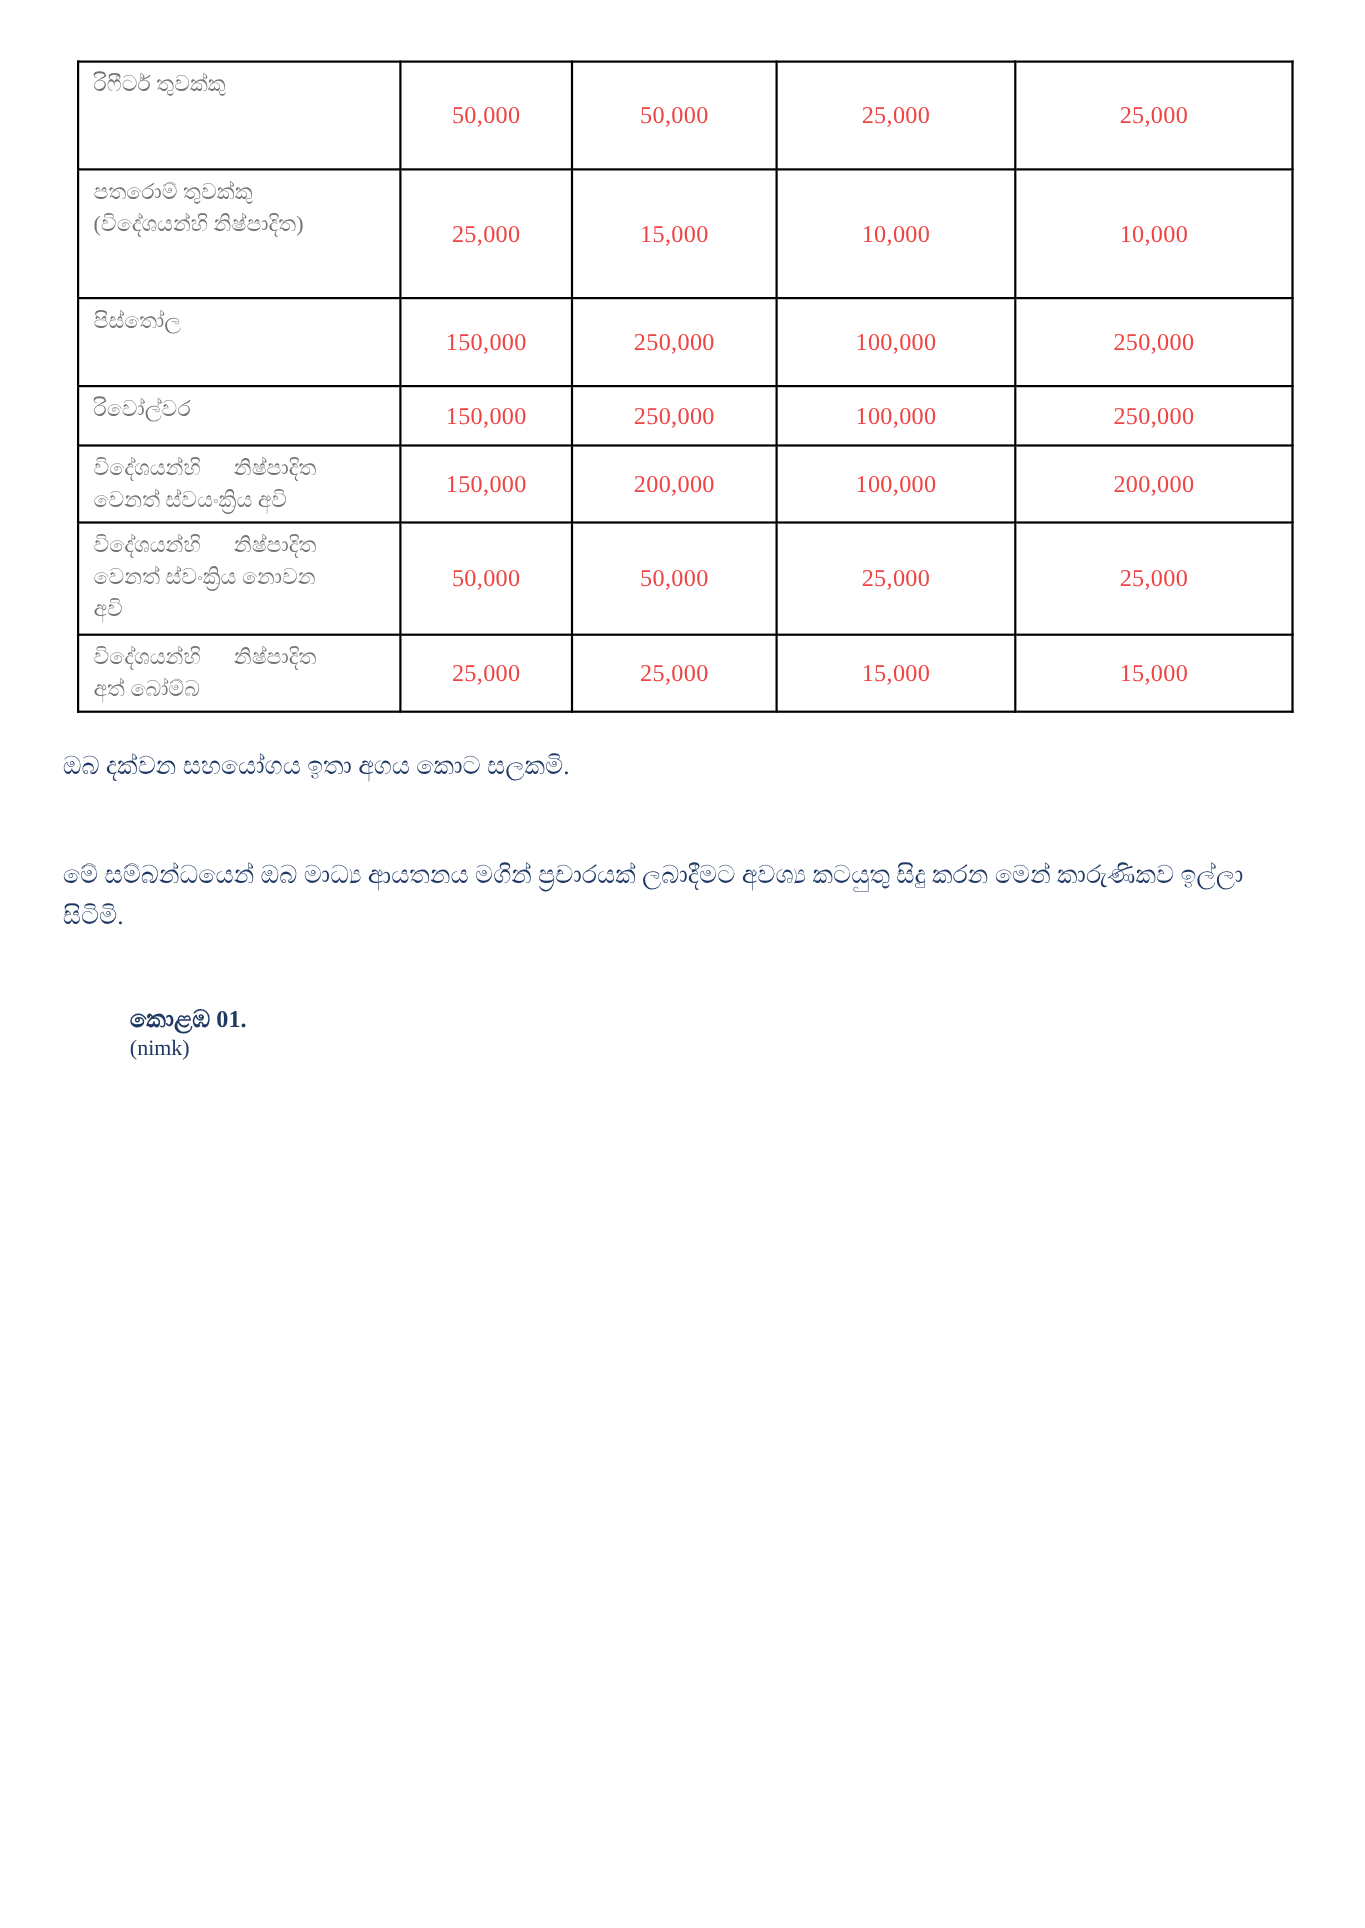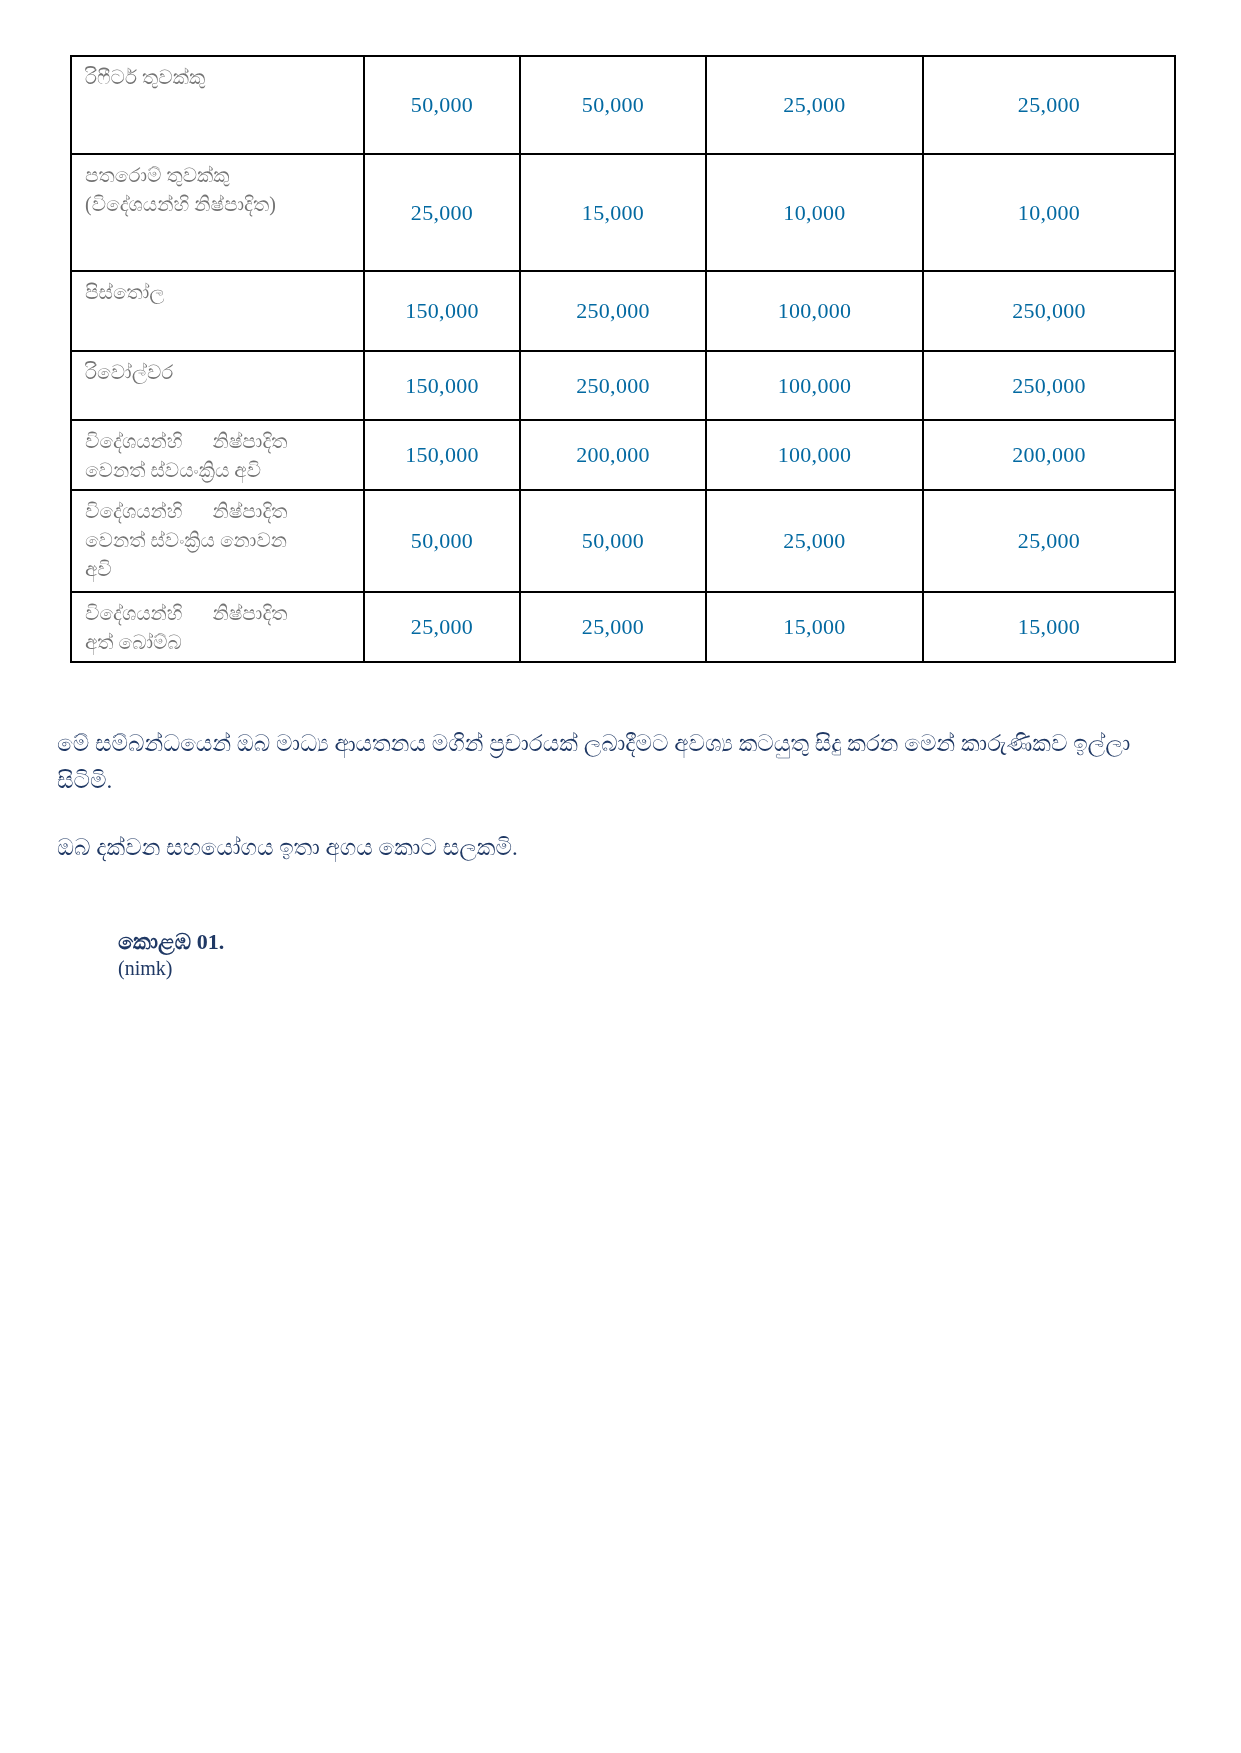--- a/index.html
+++ b/index.html
@@ -27,21 +27,21 @@
     line-height: 1.45;
     padding: 6px 8px 4px 13px;
     vertical-align: top;
     white-space: pre-line;
     color: #737373;
   }
   td.val {
     font-size: 22px;
     text-align: center;
     vertical-align: middle;
-    color: #0369a1;
+    color: #ef4444;
     letter-spacing: 0.3px;
   }
   .para {
     width: 1085px;
     margin: 0 0 0 57px;
     font-size: 23px;
     line-height: 37px;
     color: #1f3864;
   }
   .para-1 { margin-top: 62px; }
@@ -90,21 +90,21 @@
         <td class="val">10,000</td>
         <td class="val">10,000</td>
       </tr>
       <tr style="height:80px">
         <td class="label">පිස්තෝල</td>
         <td class="val">150,000</td>
         <td class="val">250,000</td>
         <td class="val">100,000</td>
         <td class="val">250,000</td>
       </tr>
-      <tr style="height:69px">
+      <tr style="height:54px">
         <td class="label">රිවෝල්වර</td>
         <td class="val">150,000</td>
         <td class="val">250,000</td>
         <td class="val">100,000</td>
         <td class="val">250,000</td>
       </tr>
       <tr style="height:63px">
         <td class="label">විදේශයන්හි&nbsp;&nbsp;&nbsp;&nbsp;&nbsp;&nbsp;නිෂ්පාදිත
 වෙනත් ස්වයංක්‍රිය අවි</td>
         <td class="val">150,000</td>
@@ -125,22 +125,22 @@
         <td class="label">විදේශයන්හි&nbsp;&nbsp;&nbsp;&nbsp;&nbsp;&nbsp;නිෂ්පාදිත
 අත් බෝම්බ</td>
         <td class="val">25,000</td>
         <td class="val">25,000</td>
         <td class="val">15,000</td>
         <td class="val">15,000</td>
       </tr>
     </tbody>
   </table>
 
+  <p class="para para-2">ඔබ දක්වන සහයෝගය ඉතා අගය කොට සලකමි.</p>
+
   <p class="para para-1">මේ සම්බන්ධයෙන් ඔබ මාධ්‍ය ආයතනය මගින් ප්‍රචාරයක් ලබාදීමට අවශ්‍ය කටයුතු සිදු කරන මෙන් කාරුණිකව ඉල්ලා සිටිමි.</p>
-
-  <p class="para para-2">ඔබ දක්වන සහයෝගය ඉතා අගය කොට සලකමි.</p>
 
   <div class="signature">
     <div class="sig-line">කොළඹ 01.</div>
     <div class="sig-note">(nimk)</div>
   </div>
 
 </div>
 
 </body></html>

